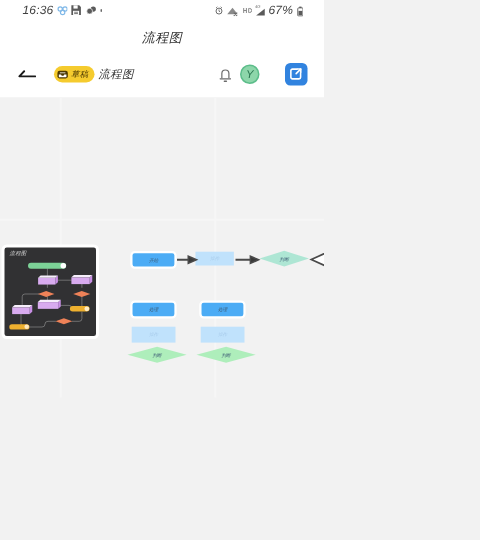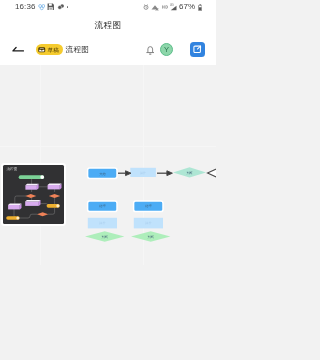--- a/index.html
+++ b/index.html
@@ -1,19 +1,19 @@
 <!DOCTYPE html>
 <html><head>
 <meta charset="utf-8">
 <style>
   html,body{margin:0;padding:0;}
   body{width:216px;height:360px;overflow:hidden;background:#f2f2f2;
        font-family:"Liberation Sans","DejaVu Sans",sans-serif;
        -webkit-font-smoothing:antialiased;}
-  .app{position:relative;width:216px;height:265px;overflow:hidden;}
+  .app{position:relative;width:216px;height:265px;overflow:hidden;font-style:italic;}
 
   
   .statusbar{position:absolute;left:0;top:0;width:216px;height:14px;background:#ffffff;
        display:flex;align-items:center;justify-content:space-between;
        padding:0 14px 0 15px;box-sizing:border-box;}
   .sb-left{display:flex;align-items:center;gap:2px;}
   .sb-right{display:flex;align-items:center;gap:2.2px;}
   .sb-time{font-size:8px;color:#3f3f3f;letter-spacing:0.1px;line-height:1;}
   .sb-batt{font-size:8px;color:#3f3f3f;line-height:1;letter-spacing:0.1px;}
   .sb-ico{display:block;}

